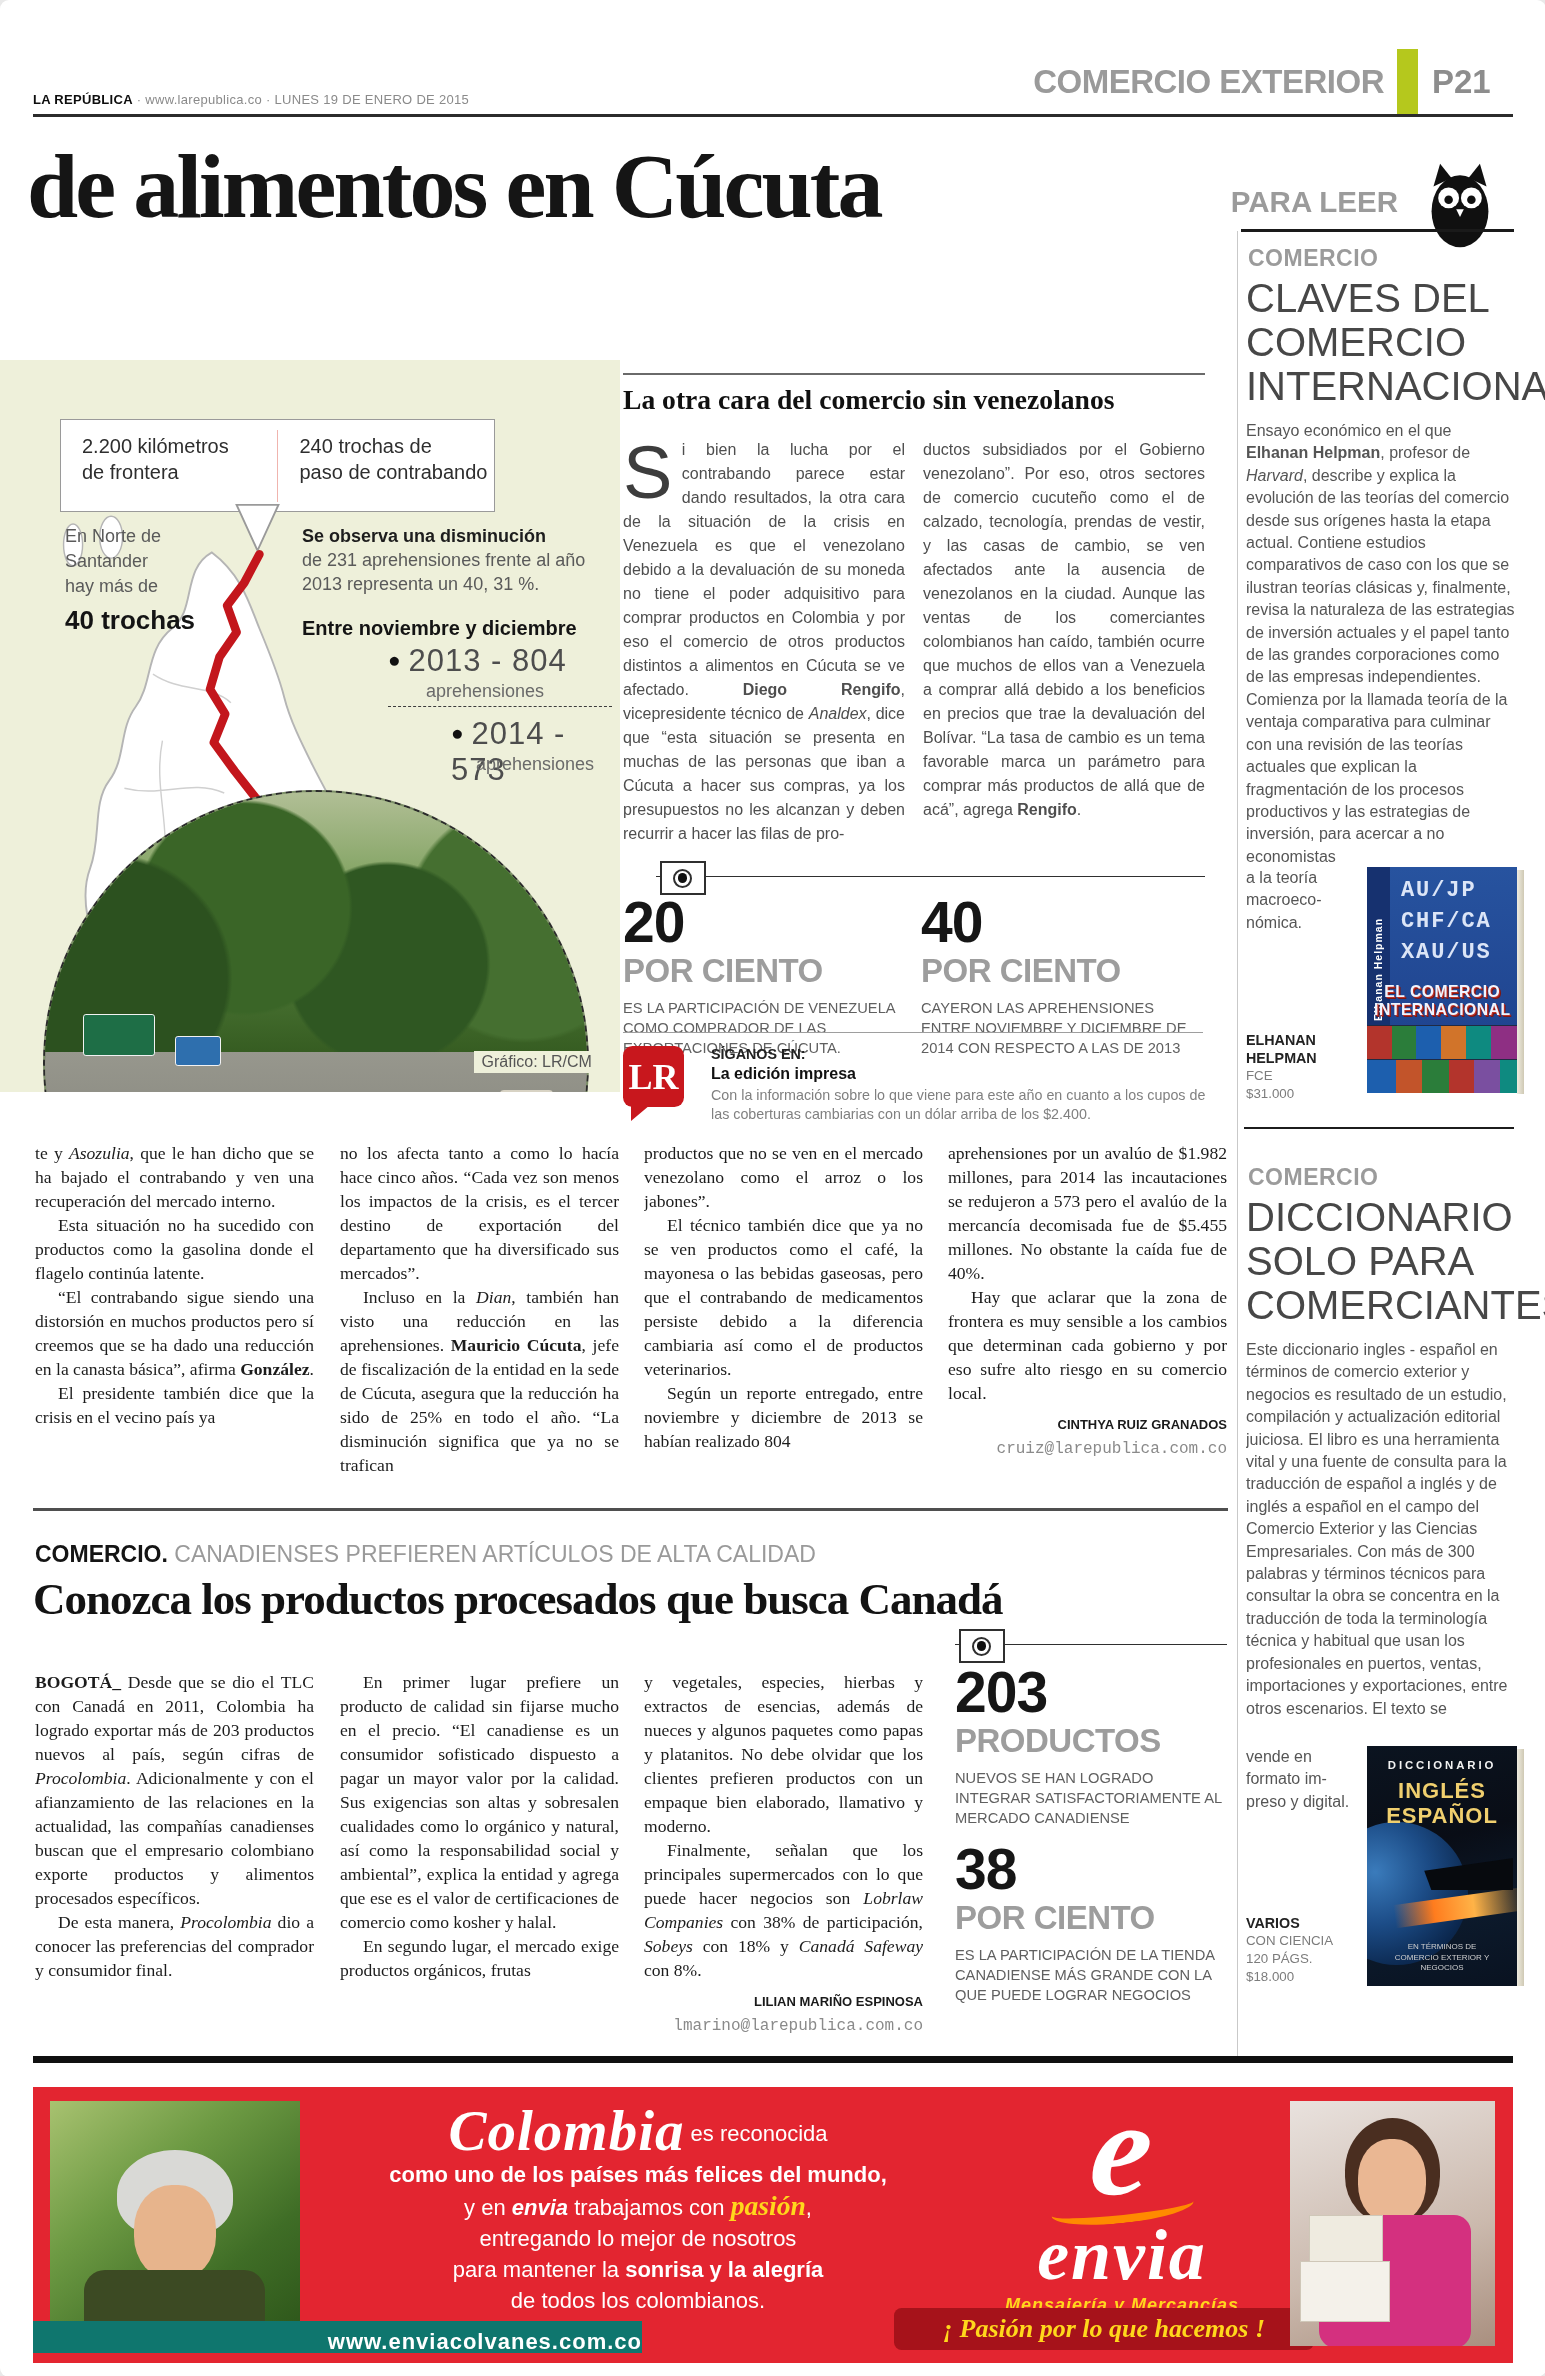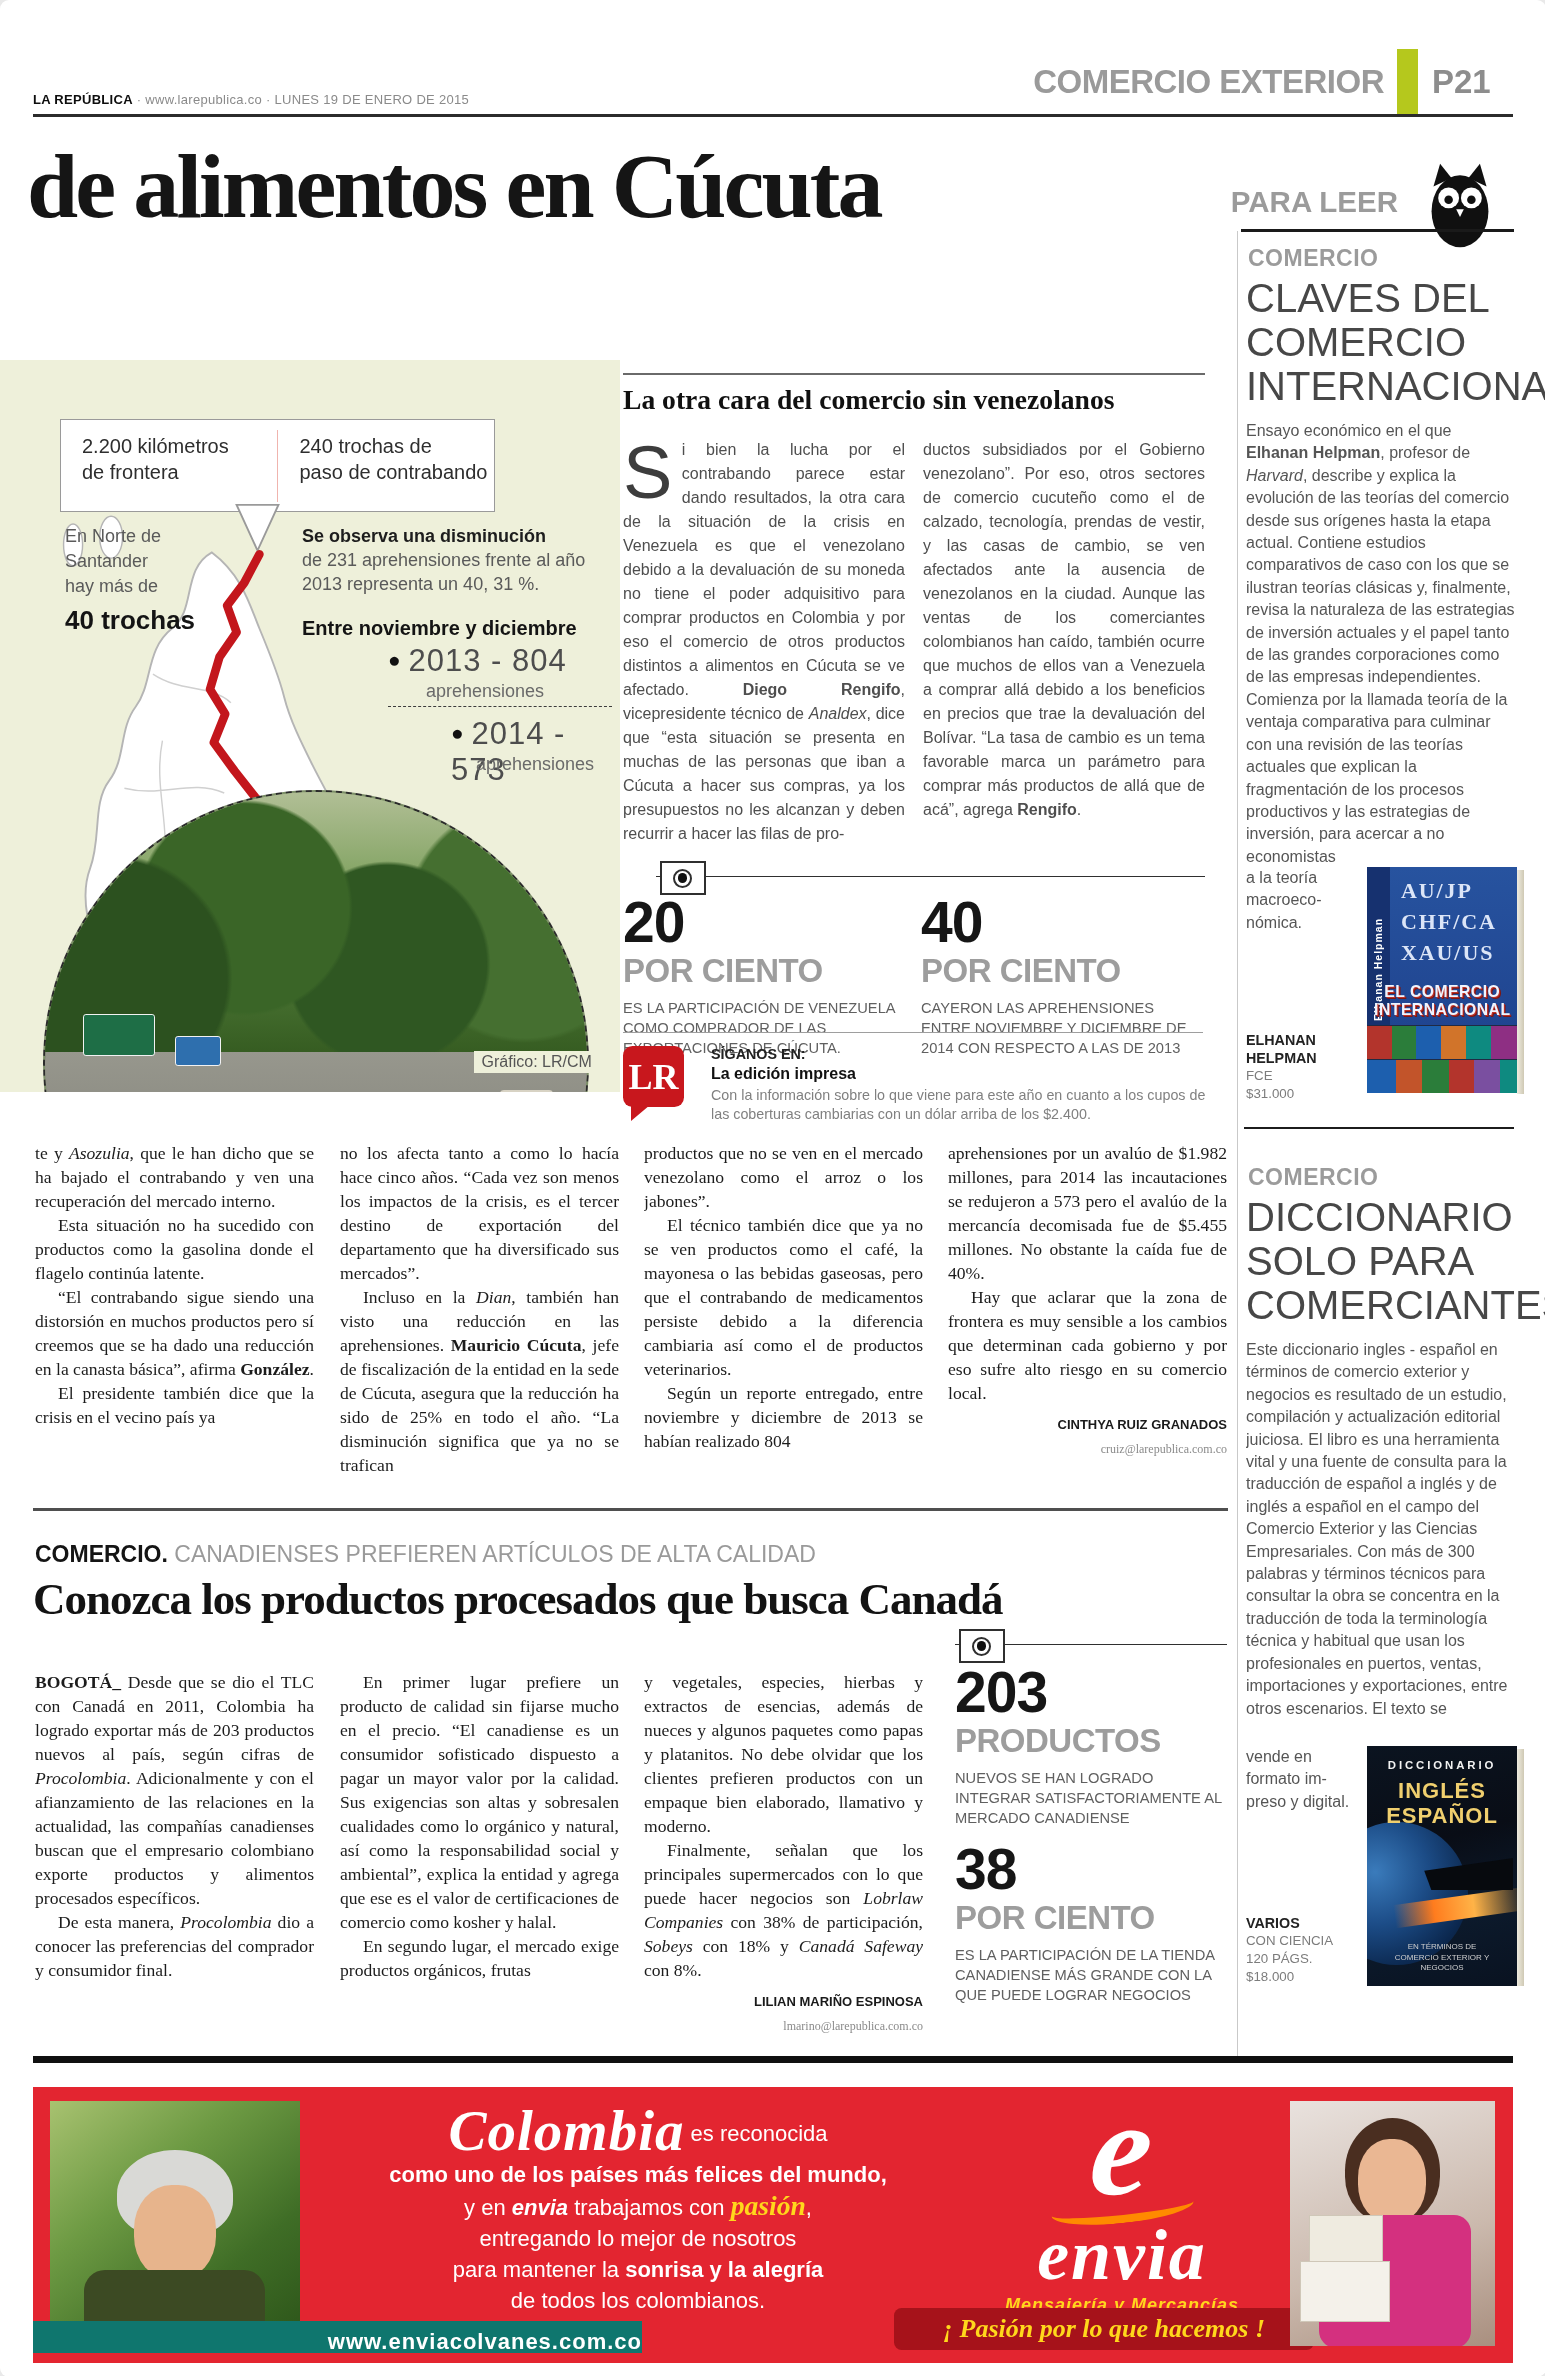--- a/index.html
+++ b/index.html
@@ -88,21 +88,21 @@
   .sig-desc{font-size:14.3px;line-height:19px;color:#808080;margin-top:2.9px;}
 
   
   .serif-col{position:absolute;top:1141px;height:360px;font-family:"Liberation Serif",serif;
              font-size:17.6px;line-height:24px;color:#1c1c1c;text-align:justify;overflow:hidden;}
   .cA{left:35px;width:279px;} .cB{left:340px;width:279px;} .cC{left:644px;width:279px;} .cD{left:948px;width:279px;}
   .serif-col p, .a2col p{margin:0;}
   .ind{text-indent:23px;}
   .byl{margin-top:7.6px;text-align:right;}
   .byl-name{font-family:"Liberation Sans",sans-serif;font-size:13px;font-weight:700;color:#1a1a1a;}
-  .byl-mail{font-family:Liberation Serif, serif;font-size:12px;color:#8a8a8a;}
+  .byl-mail{font-family:Liberation Mono, monospace;font-size:16px;color:#8a8a8a;}
 
   
   .divider{position:absolute;left:33px;top:1508px;width:1195px;height:2.9px;background:#4f4f4f;}
   .a2-kicker{position:absolute;left:35px;top:1541px;font-size:23px;}
   .a2-kicker .ks{font-weight:700;color:#141414;} .a2-kicker .kr{color:#9a9a9a;}
   .a2-headline{position:absolute;left:33px;top:1573px;margin:0;font-family:"Liberation Serif",serif;
                font-size:45px;font-weight:700;letter-spacing:-1px;color:#131313;white-space:nowrap;}
   .a2col{position:absolute;top:1670px;height:375px;font-family:"Liberation Serif",serif;font-size:17.6px;
          line-height:24px;color:#1c1c1c;text-align:justify;overflow:hidden;}
   .a2c1{left:35px;width:279px;} .a2c2{left:340px;width:279px;} .a2c3{left:644px;width:279px;}
@@ -120,21 +120,21 @@
   .spacer{flex:1;}
   .credit-name{font-size:14.3px;font-weight:700;color:#222;line-height:18px;}
   .credit-sub{font-size:13.3px;color:#7c7c7c;line-height:18px;}
   .sb-rule{position:absolute;left:1244px;top:1127px;width:270px;height:1.9px;background:#1c1c1c;}
 
   
   .cover1{position:relative;width:150px;height:226px;background:linear-gradient(180deg,#27539f 0%,#1d3f8a 100%);flex:none;}
   .c1-spine{position:absolute;left:0;top:0;width:23px;height:100%;background:#16316f;}
   .c1-author{position:absolute;left:4.8px;top:11.4px;height:143px;writing-mode:vertical-rl;transform:rotate(180deg);
              font-size:10.5px;font-weight:700;color:#fff;letter-spacing:1px;}
-  .c1-glyphs{position:absolute;left:34px;top:7.6px;font-family:Liberation Serif, serif;font-weight:700;
+  .c1-glyphs{position:absolute;left:34px;top:7.6px;font-family:Liberation Mono, monospace;font-weight:700;
              font-size:22px;line-height:31px;color:rgba(235,242,255,.92);letter-spacing:1.9px;}
   .c1-glyphs span{display:block;}
   .c1-title{position:absolute;left:3.8px;bottom:74px;width:143px;text-align:center;color:#eef5ff;font-weight:800;
             font-size:15.7px;line-height:18px;letter-spacing:0.5px;text-shadow:1px 1px 0 #c03227,1.9px 1.9px 0 #7e1712;}
   .c1-title span{display:block;}
   .c1-containers{position:absolute;left:0;bottom:0;width:100%;height:68px;background:#202a44;}
   .c1-row{height:33px;margin-top:1px;background:repeating-linear-gradient(90deg,#b3342c 0 25px,#2b7d3a 25px 49px,#1d5fae 49px 74px,#d1742a 74px 99px,#0e8a80 99px 124px,#8e2f83 124px 150px);}
   .c1-row2{background:repeating-linear-gradient(90deg,#1d5fae 0 28.5px,#c2542a 28.5px 55px,#2b7d3a 55px 82px,#b3342c 82px 107px,#7a4fa0 107px 133px,#0e8a80 133px 150px);}
   .page-edge{position:absolute;right:-6.7px;top:2.9px;width:6.7px;height:99%;background:linear-gradient(90deg,#efece0,#cfc9b4);}
   .cover2{position:relative;width:150px;height:240px;background:linear-gradient(165deg,#0b1420 0%,#090d16 40%,#0c1a2c 70%,#091220 100%);overflow:visible;flex:none;}

